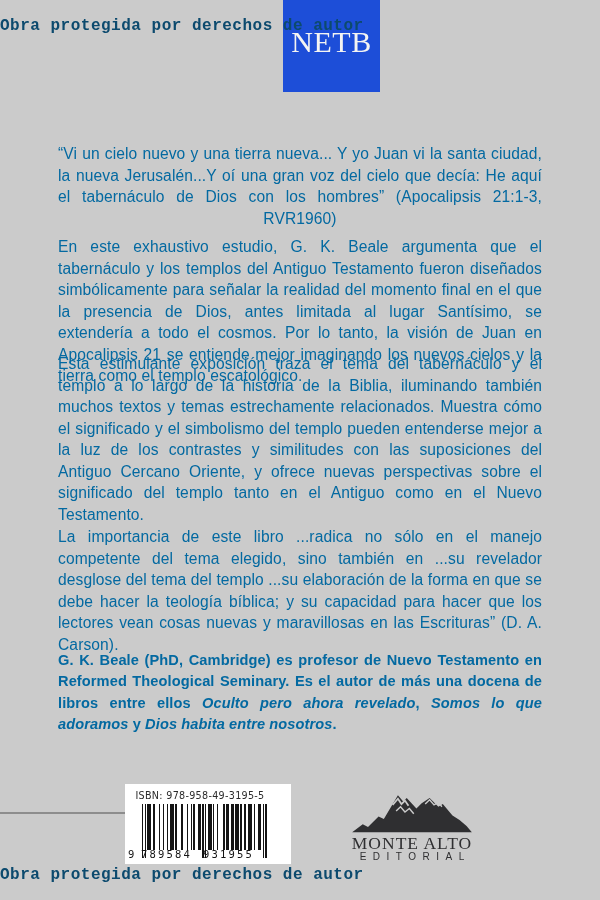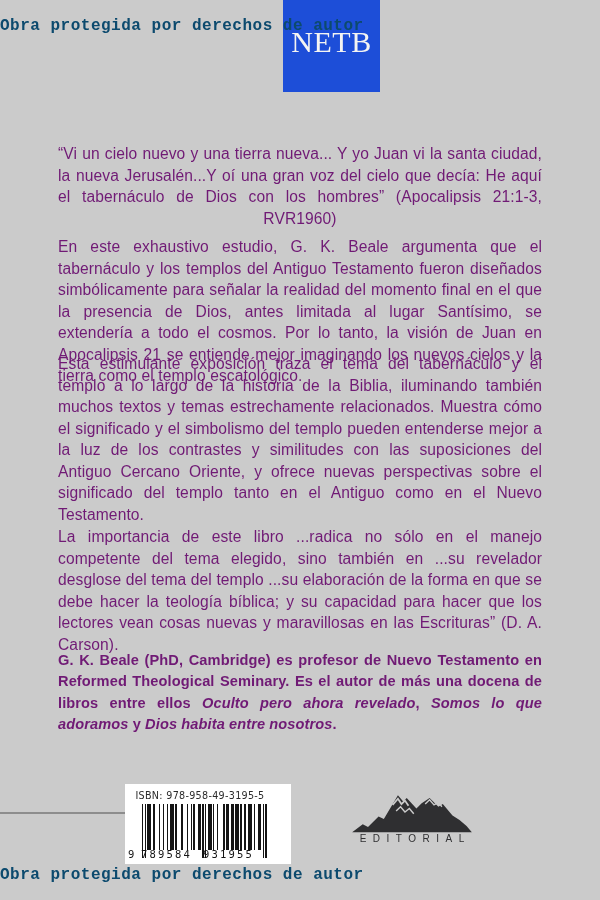--- a/index.html
+++ b/index.html
@@ -33,21 +33,21 @@
   .netb-box span{
     font-family:"Liberation Serif", serif;
     font-size:30px;
     color:#f4f4f2;
     letter-spacing:0.5px;
     transform:translateY(-4px);
   }
   
   .copy{
     position:absolute;left:58px;width:484px;
-    color:#701a75;
+    color:#0369a1;
     font-size:15.6px;
     line-height:21.5px;
     font-weight:500;
     text-align:justify;
     letter-spacing:0.1px;
   }
   .copy.quote{top:143px;text-align:justify;text-align-last:center;}
   .copy.p1{top:236px;}
   .copy.p2{top:353px;}
   .copy.p3{top:526px;}
@@ -242,18 +242,19 @@
   </div>
 
   <div class="logo">
     <svg viewBox="0 0 136 50" xmlns="http://www.w3.org/2000/svg">
       <path d="M0 48 L12 39 L18 42 L30 30 L36 33 L52 6 L58 13 L62 9 L73 21
                L79 15 L88 9 L98 19 L103 16 L114 29 L122 34 L130 41 L136 48 Z" fill="#2f2f31"></path>
       <polyline points="46,17 52,10 56,16 60,12 64,18" fill="none" stroke="#cbcbcb" stroke-width="2"></polyline>
       <polyline points="50,24 55,19 60,25 65,21 70,27" fill="none" stroke="#cbcbcb" stroke-width="1.6"></polyline>
       <polyline points="83,16 88,11 93,17 98,14 102,19" fill="none" stroke="#cbcbcb" stroke-width="1.6"></polyline>
     </svg>
+    <div class="name">MONTE ALTO</div>
     <div class="sub">EDITORIAL</div>
   </div>
 
   <div class="watermark bottom">Obra protegida por derechos de autor</div>
 
 </div>
 
 </body></html>

